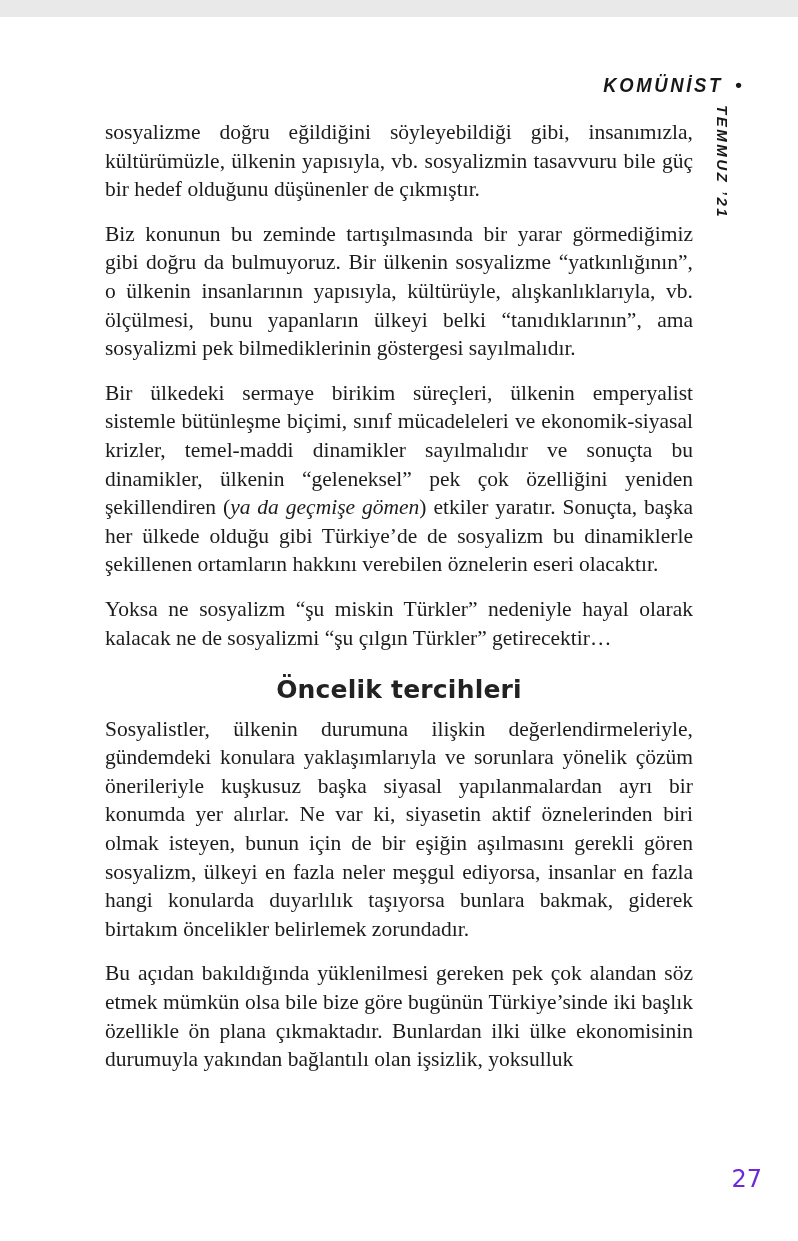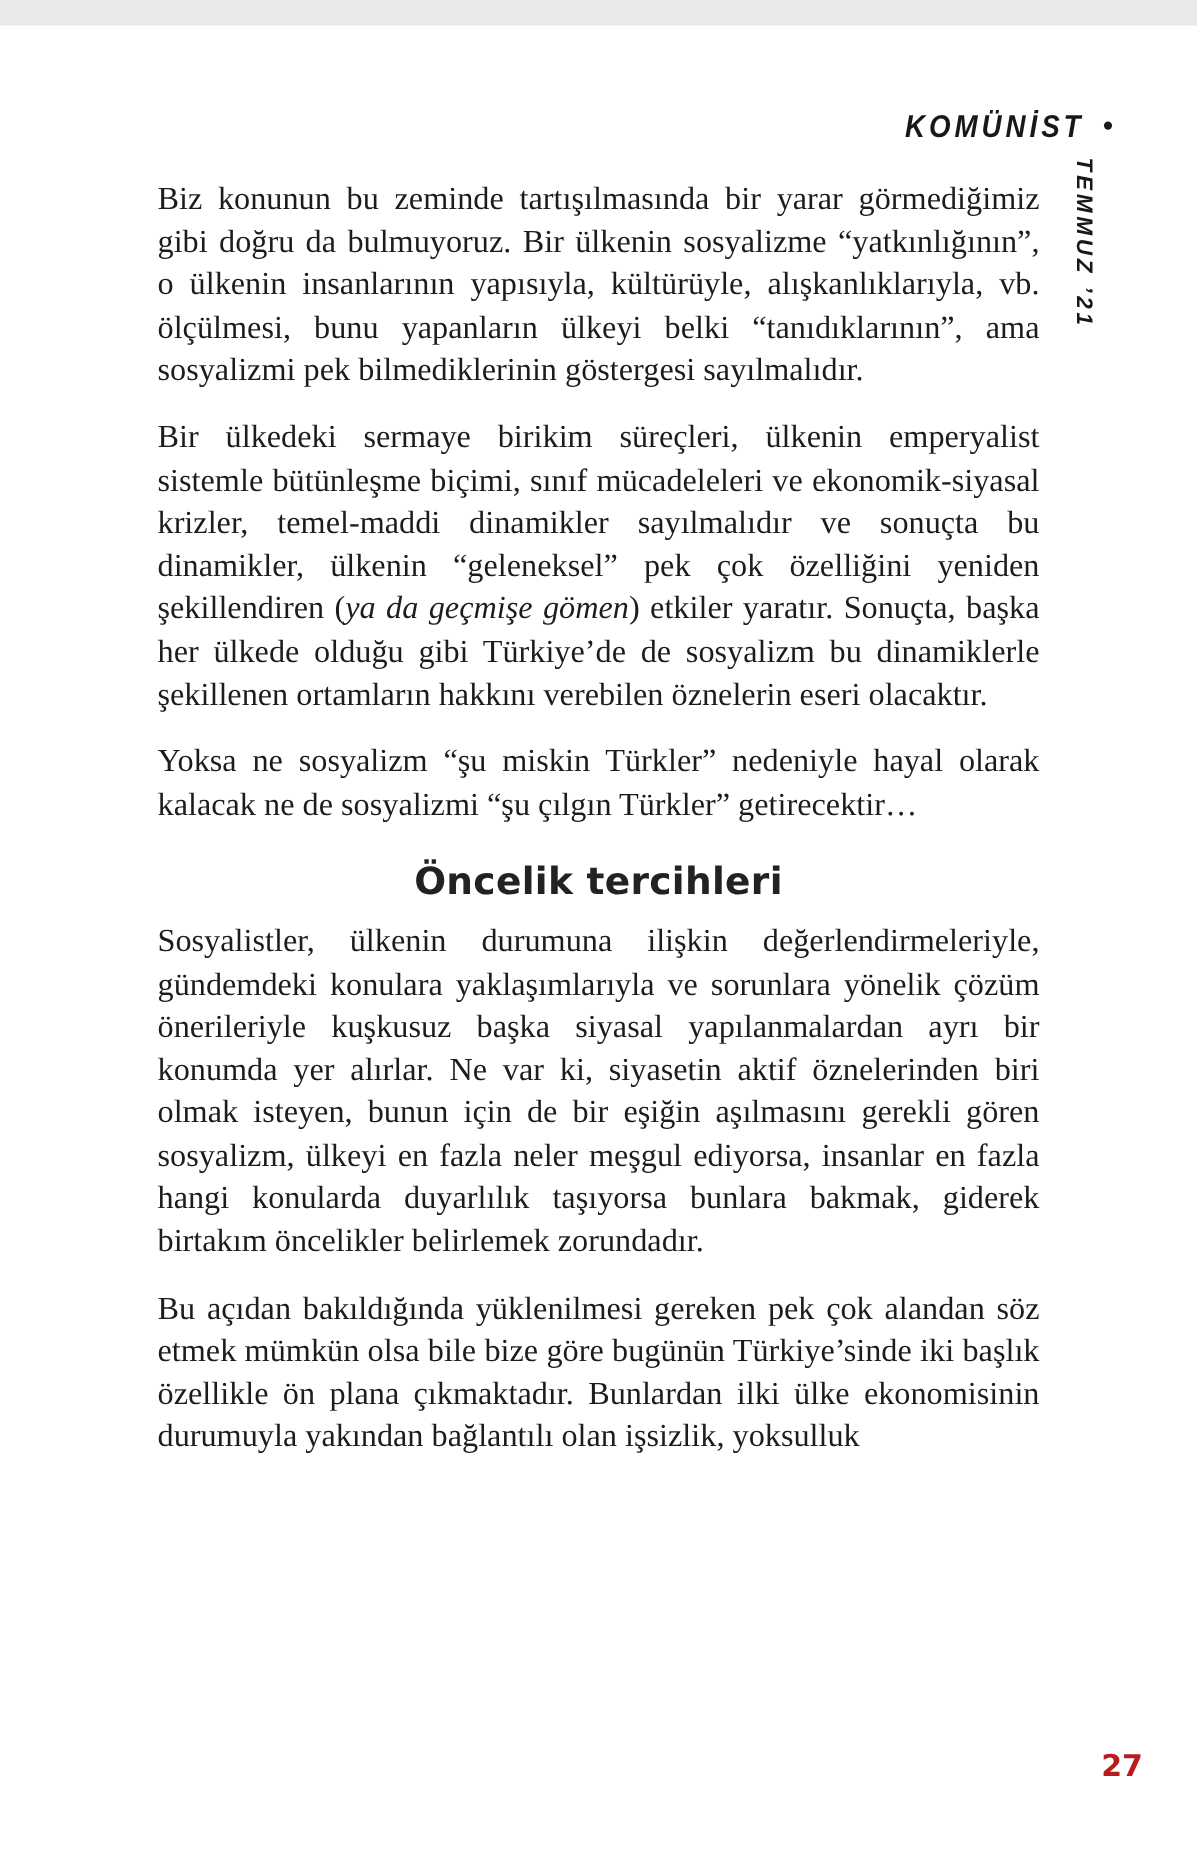--- a/index.html
+++ b/index.html
@@ -65,38 +65,39 @@
     letter-spacing: 0.2px;
     color: #222222;
     margin: 24px 0 10px 0;
     text-align: center;
   }
   .pageno {
     position: absolute;
     top: 1148px;
     right: 36px;
     font-family: "DejaVu Sans", sans-serif;
-    font-weight: bold;
-    font-size: 20px;
-    color: #b91c1c;
+    font-weight: normal;
+    font-size: 24px;
+    color: #6d28d9;
   }
 </style>
 </head>
 <body>
 
 <div class="page">
 
   <div class="masthead">
     <span class="journal">KOMÜNİST</span>
     <span class="bullet">•</span>
   </div>
 
   <div class="date-vertical">TEMMUZ ’21</div>
 
   <div class="body-col">
+    <p>sosyalizme doğru eğildiğini söyleyebildiği gibi, insanımızla, kültürümüzle, ülkenin yapısıyla, vb. sosyalizmin tasavvuru bile güç bir hedef olduğunu düşünenler de çıkmıştır.</p>
     <p>Biz konunun bu zeminde tartışılmasında bir yarar görmediğimiz gibi doğru da bulmuyoruz. Bir ülkenin sosyalizme “yatkınlığının”, o ülkenin insanlarının yapısıyla, kültürüyle, alışkanlıklarıyla, vb. ölçülmesi, bunu yapanların ülkeyi belki “tanıdıklarının”, ama sosyalizmi pek bilmediklerinin göstergesi sayılmalıdır.</p>
     <p><span>Bir ülkedeki sermaye birikim süreçleri, ülkenin emperyalist sistemle bütünleşme biçimi, sınıf mücadeleleri ve ekonomik-siyasal krizler, temel-maddi dinamikler sayılmalıdır ve sonuçta bu dinamikler, ülkenin “geleneksel” pek çok özelliğini yeniden şekillendiren (</span><em>ya da geçmişe gömen</em><span>) etkiler yaratır. Sonuçta, başka her ülkede olduğu gibi Türkiye’de de sosyalizm bu dinamiklerle şekillenen ortamların hakkını verebilen öznelerin eseri olacaktır.</span></p>
     <p>Yoksa ne sosyalizm “şu miskin Türkler” nedeniyle hayal olarak kalacak ne de sosyalizmi “şu çılgın Türkler” getirecektir…</p>
 
     <h2 class="section-heading">Öncelik tercihleri</h2>
 
     <p>Sosyalistler, ülkenin durumuna ilişkin değerlendirmeleriyle, gündemdeki konulara yaklaşımlarıyla ve sorunlara yönelik çözüm önerileriyle kuşkusuz başka siyasal yapılanmalardan ayrı bir konumda yer alırlar. Ne var ki, siyasetin aktif öznelerinden biri olmak isteyen, bunun için de bir eşiğin aşılmasını gerekli gören sosyalizm, ülkeyi en fazla neler meşgul ediyorsa, insanlar en fazla hangi konularda duyarlılık taşıyorsa bunlara bakmak, giderek birtakım öncelikler belirlemek zorundadır.</p>
     <p>Bu açıdan bakıldığında yüklenilmesi gereken pek çok alandan söz etmek mümkün olsa bile bize göre bugünün Türkiye’sinde iki başlık özellikle ön plana çıkmaktadır. Bunlardan ilki ülke ekonomisinin durumuyla yakından bağlantılı olan işsizlik, yoksulluk</p>
   </div>
 

